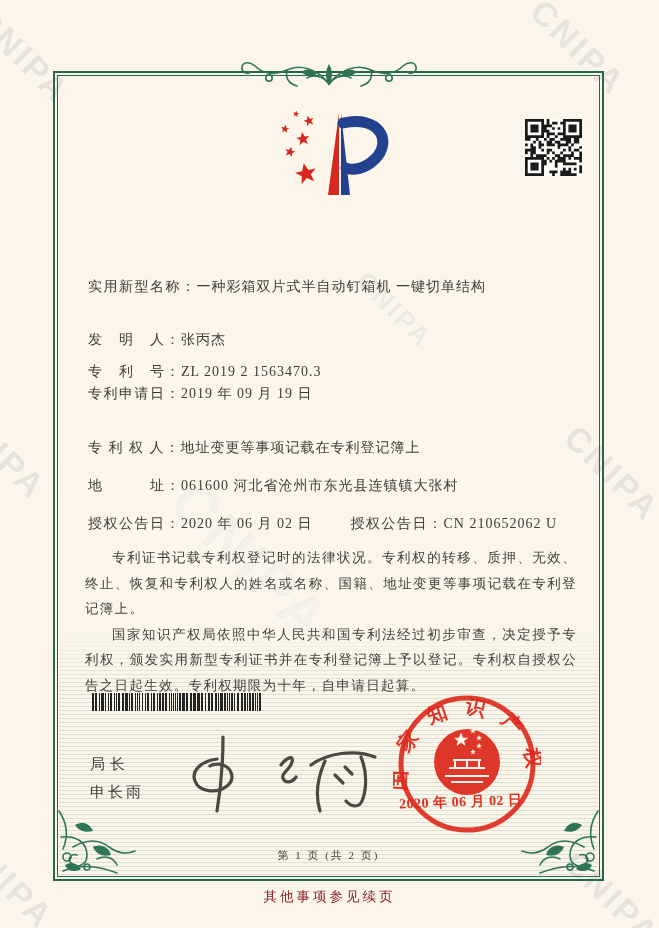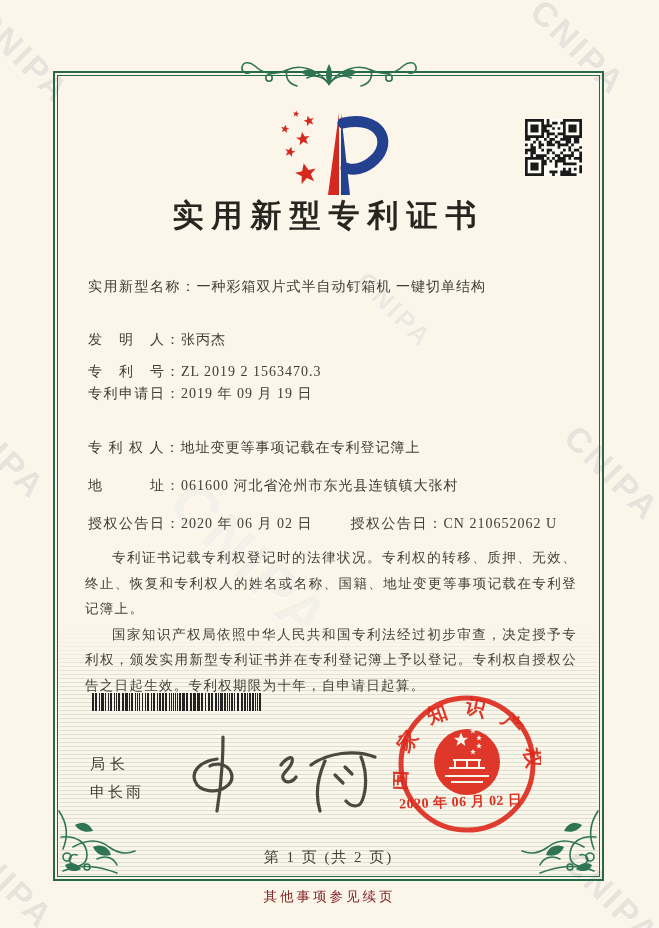--- a/index.html
+++ b/index.html
@@ -76,21 +76,21 @@
   .autograph{position:absolute;left:110px;top:658px;}
   .seal{position:absolute;left:338px;top:617px;width:148px;height:152px;}
   .seal svg{position:absolute;left:0;top:0;}
   .seal-date{
     position:absolute;left:6px;top:103px;width:140px;
     font-size:14px;color:#d93020;letter-spacing:0.5px;white-space:nowrap;
     transform:rotate(-2deg);font-weight:bold;
   }
   .page-info{
     position:absolute;left:0;right:0;top:775px;text-align:center;
-    font-size:15px;letter-spacing:2px;color:#45433b;
+    font-size:11px;letter-spacing:2px;color:#45433b;
   }
   .continuation{
     position:absolute;left:0;right:0;top:888px;text-align:center;z-index:1;
     font-size:13.5px;letter-spacing:3px;color:#7f1d1d;
   }
 </style>
 </head>
 <body>
 
 <div class="wm wm1">CNIPA</div>
@@ -172,21 +172,20 @@
 
   <div class="qr">
     <svg id="qr-svg" width="57" height="57" viewBox="0 0 57 57">
         <path d="M21.71,0.00h2.71v2.71h-2.71zM21.71,2.71h2.71v2.71h-2.71zM27.14,2.71h2.71v2.71h-2.71zM29.86,2.71h2.71v2.71h-2.71zM35.29,2.71h2.71v2.71h-2.71zM19.00,5.43h2.71v2.71h-2.71zM21.71,5.43h2.71v2.71h-2.71zM24.43,5.43h2.71v2.71h-2.71zM19.00,8.14h2.71v2.71h-2.71zM27.14,8.14h2.71v2.71h-2.71zM32.57,8.14h2.71v2.71h-2.71zM19.00,10.86h2.71v2.71h-2.71zM21.71,10.86h2.71v2.71h-2.71zM21.71,13.57h2.71v2.71h-2.71zM24.43,13.57h2.71v2.71h-2.71zM27.14,13.57h2.71v2.71h-2.71zM32.57,13.57h2.71v2.71h-2.71zM35.29,13.57h2.71v2.71h-2.71zM21.71,16.29h2.71v2.71h-2.71zM29.86,16.29h2.71v2.71h-2.71zM0.00,19.00h2.71v2.71h-2.71zM2.71,19.00h2.71v2.71h-2.71zM10.86,19.00h2.71v2.71h-2.71zM19.00,19.00h2.71v2.71h-2.71zM24.43,19.00h2.71v2.71h-2.71zM27.14,19.00h2.71v2.71h-2.71zM35.29,19.00h2.71v2.71h-2.71zM38.00,19.00h2.71v2.71h-2.71zM40.71,19.00h2.71v2.71h-2.71zM43.43,19.00h2.71v2.71h-2.71zM48.86,19.00h2.71v2.71h-2.71zM51.57,19.00h2.71v2.71h-2.71zM8.14,21.71h2.71v2.71h-2.71zM13.57,21.71h2.71v2.71h-2.71zM21.71,21.71h2.71v2.71h-2.71zM24.43,21.71h2.71v2.71h-2.71zM29.86,21.71h2.71v2.71h-2.71zM32.57,21.71h2.71v2.71h-2.71zM40.71,21.71h2.71v2.71h-2.71zM43.43,21.71h2.71v2.71h-2.71zM48.86,21.71h2.71v2.71h-2.71zM51.57,21.71h2.71v2.71h-2.71zM0.00,24.43h2.71v2.71h-2.71zM5.43,24.43h2.71v2.71h-2.71zM13.57,24.43h2.71v2.71h-2.71zM16.29,24.43h2.71v2.71h-2.71zM21.71,24.43h2.71v2.71h-2.71zM24.43,24.43h2.71v2.71h-2.71zM27.14,24.43h2.71v2.71h-2.71zM32.57,24.43h2.71v2.71h-2.71zM35.29,24.43h2.71v2.71h-2.71zM38.00,24.43h2.71v2.71h-2.71zM40.71,24.43h2.71v2.71h-2.71zM46.14,24.43h2.71v2.71h-2.71zM5.43,27.14h2.71v2.71h-2.71zM8.14,27.14h2.71v2.71h-2.71zM13.57,27.14h2.71v2.71h-2.71zM32.57,27.14h2.71v2.71h-2.71zM43.43,27.14h2.71v2.71h-2.71zM54.29,27.14h2.71v2.71h-2.71zM0.00,29.86h2.71v2.71h-2.71zM2.71,29.86h2.71v2.71h-2.71zM5.43,29.86h2.71v2.71h-2.71zM8.14,29.86h2.71v2.71h-2.71zM16.29,29.86h2.71v2.71h-2.71zM21.71,29.86h2.71v2.71h-2.71zM24.43,29.86h2.71v2.71h-2.71zM38.00,29.86h2.71v2.71h-2.71zM43.43,29.86h2.71v2.71h-2.71zM48.86,29.86h2.71v2.71h-2.71zM51.57,29.86h2.71v2.71h-2.71zM0.00,32.57h2.71v2.71h-2.71zM5.43,32.57h2.71v2.71h-2.71zM8.14,32.57h2.71v2.71h-2.71zM21.71,32.57h2.71v2.71h-2.71zM27.14,32.57h2.71v2.71h-2.71zM35.29,32.57h2.71v2.71h-2.71zM46.14,32.57h2.71v2.71h-2.71zM54.29,32.57h2.71v2.71h-2.71zM5.43,35.29h2.71v2.71h-2.71zM10.86,35.29h2.71v2.71h-2.71zM13.57,35.29h2.71v2.71h-2.71zM16.29,35.29h2.71v2.71h-2.71zM19.00,35.29h2.71v2.71h-2.71zM29.86,35.29h2.71v2.71h-2.71zM32.57,35.29h2.71v2.71h-2.71zM38.00,35.29h2.71v2.71h-2.71zM40.71,35.29h2.71v2.71h-2.71zM43.43,35.29h2.71v2.71h-2.71zM46.14,35.29h2.71v2.71h-2.71zM54.29,35.29h2.71v2.71h-2.71zM21.71,38.00h2.71v2.71h-2.71zM27.14,38.00h2.71v2.71h-2.71zM32.57,38.00h2.71v2.71h-2.71zM35.29,38.00h2.71v2.71h-2.71zM38.00,38.00h2.71v2.71h-2.71zM43.43,38.00h2.71v2.71h-2.71zM48.86,38.00h2.71v2.71h-2.71zM51.57,38.00h2.71v2.71h-2.71zM54.29,38.00h2.71v2.71h-2.71zM19.00,40.71h2.71v2.71h-2.71zM24.43,40.71h2.71v2.71h-2.71zM29.86,40.71h2.71v2.71h-2.71zM32.57,40.71h2.71v2.71h-2.71zM35.29,40.71h2.71v2.71h-2.71zM38.00,40.71h2.71v2.71h-2.71zM54.29,40.71h2.71v2.71h-2.71zM19.00,43.43h2.71v2.71h-2.71zM29.86,43.43h2.71v2.71h-2.71zM38.00,43.43h2.71v2.71h-2.71zM40.71,43.43h2.71v2.71h-2.71zM43.43,43.43h2.71v2.71h-2.71zM46.14,43.43h2.71v2.71h-2.71zM48.86,43.43h2.71v2.71h-2.71zM29.86,46.14h2.71v2.71h-2.71zM54.29,46.14h2.71v2.71h-2.71zM38.00,48.86h2.71v2.71h-2.71zM43.43,48.86h2.71v2.71h-2.71zM48.86,48.86h2.71v2.71h-2.71zM54.29,48.86h2.71v2.71h-2.71zM24.43,51.57h2.71v2.71h-2.71zM27.14,51.57h2.71v2.71h-2.71zM29.86,51.57h2.71v2.71h-2.71zM35.29,51.57h2.71v2.71h-2.71zM38.00,51.57h2.71v2.71h-2.71zM40.71,51.57h2.71v2.71h-2.71zM43.43,51.57h2.71v2.71h-2.71zM54.29,51.57h2.71v2.71h-2.71zM27.14,54.29h2.71v2.71h-2.71zM35.29,54.29h2.71v2.71h-2.71zM38.00,54.29h2.71v2.71h-2.71zM40.71,54.29h2.71v2.71h-2.71zM43.43,54.29h2.71v2.71h-2.71zM46.14,54.29h2.71v2.71h-2.71zM48.86,54.29h2.71v2.71h-2.71z" fill="#1a1a1a"></path>
         <path d="M0,0h19v19h-19zM2.7142857142857144,2.7142857142857144h13.571428571428573v13.571428571428573h-13.571428571428573zM5.428571428571429,5.428571428571429h8.142857142857142v8.142857142857142h-8.142857142857142z" fill="#1a1a1a" fill-rule="evenodd"></path>
         <path d="M38,0h19v19h-19zM40.714285714285715,2.7142857142857144h13.571428571428573v13.571428571428573h-13.571428571428573zM43.42857142857143,5.428571428571429h8.142857142857142v8.142857142857142h-8.142857142857142z" fill="#1a1a1a" fill-rule="evenodd"></path>
         <path d="M0,38h19v19h-19zM2.7142857142857144,40.714285714285715h13.571428571428573v13.571428571428573h-13.571428571428573zM5.428571428571429,43.42857142857143h8.142857142857142v8.142857142857142h-8.142857142857142z" fill="#1a1a1a" fill-rule="evenodd"></path>
       </svg>
   </div>
 
-  <div class="doc-title">实用新型专利证书</div>
 
   <div class="fields">
     <div class="frow r1">
       <span class="lab">实用新型名称：</span><span>一种彩箱双片式半自动钉箱机 一键切单结构</span>
     </div>
     <div class="frow r2">
       <span class="lab">发　明　人：</span><span>张丙杰</span>
     </div>
     <div class="frow r3">
       <span class="lab">专　利　号：</span><span>ZL 2019 2 1563470.3</span>

